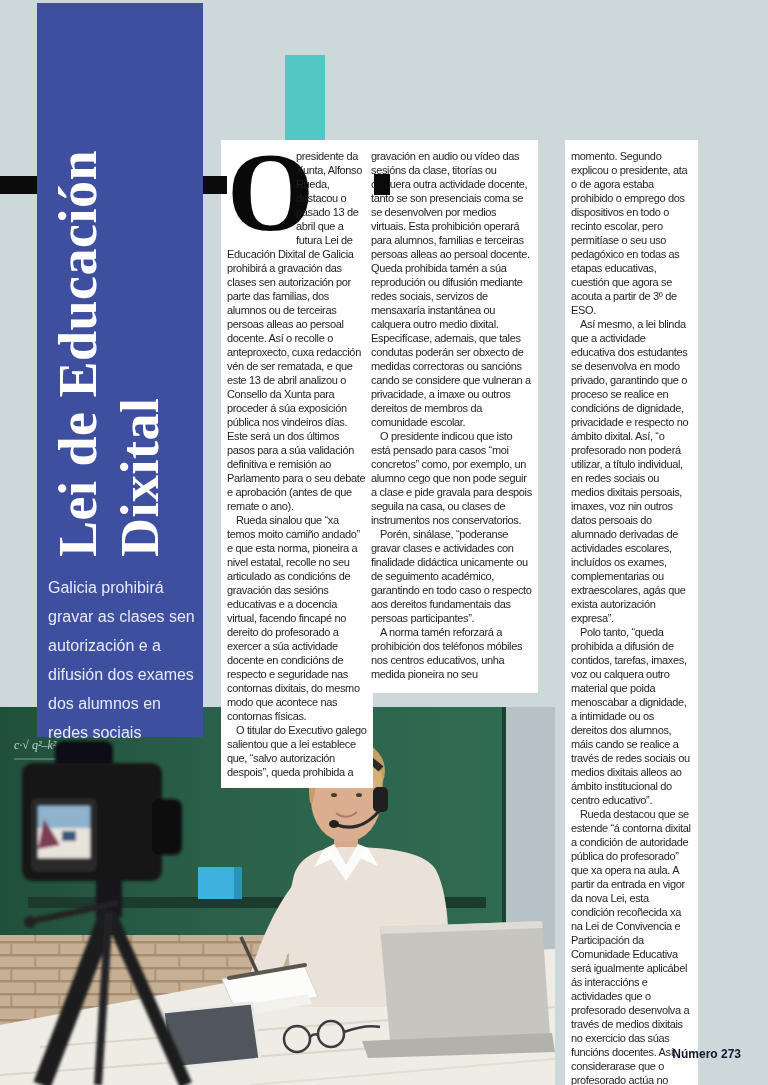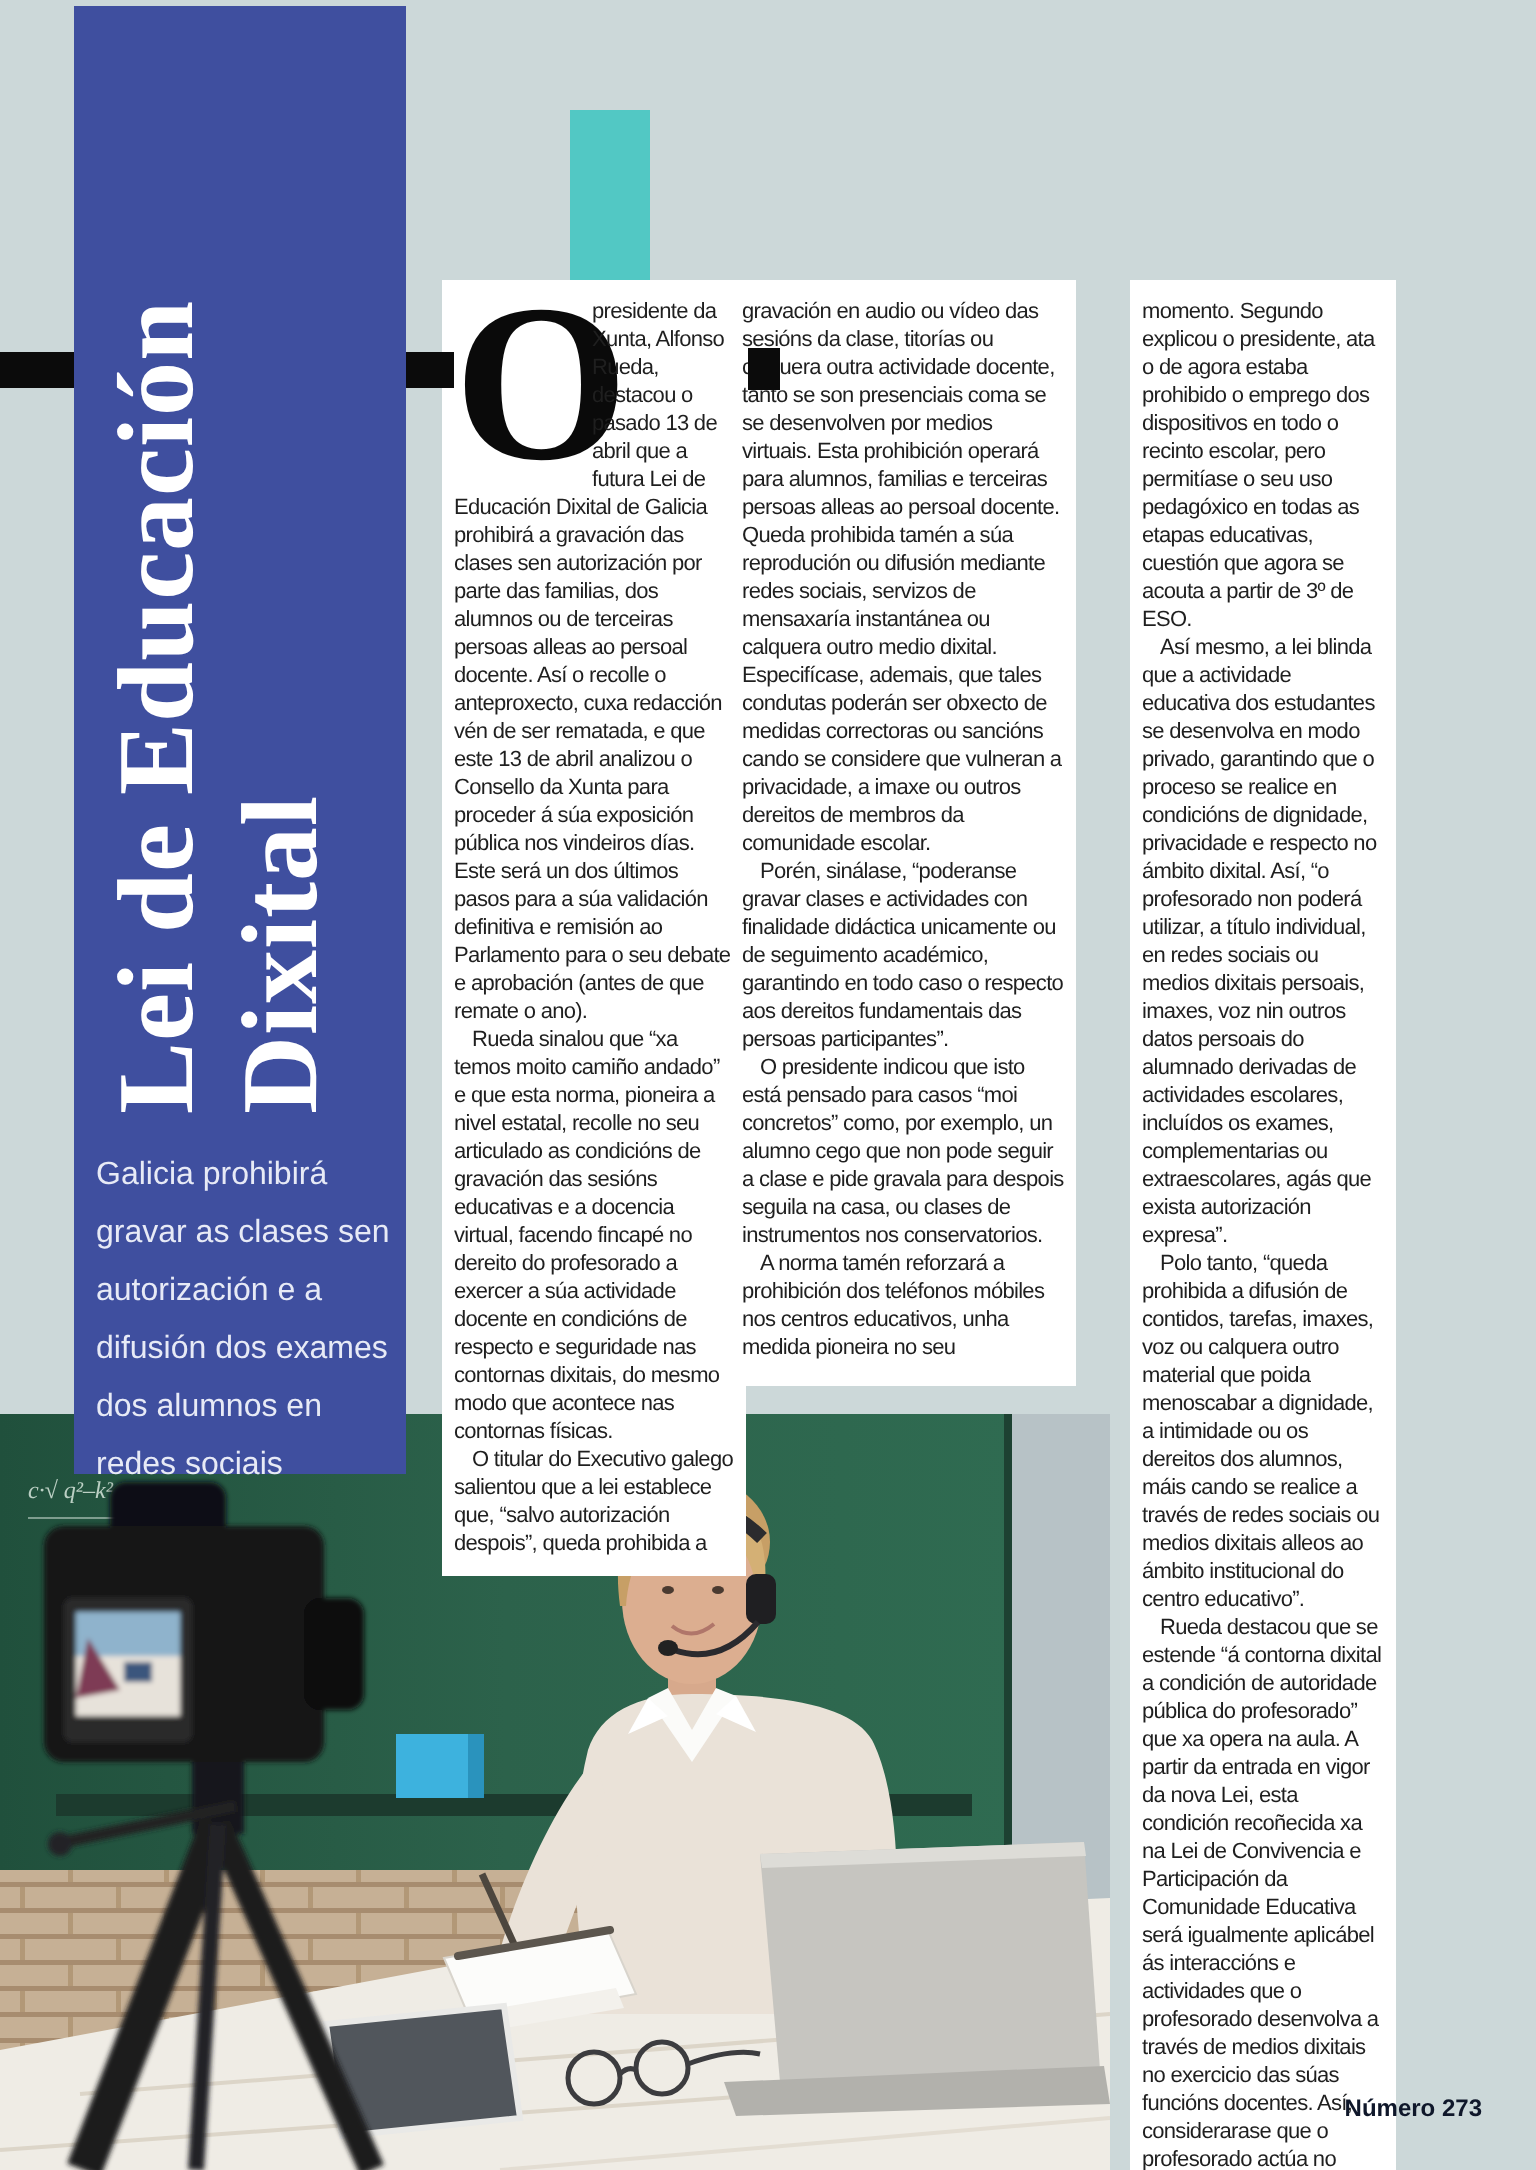--- a/index.html
+++ b/index.html
@@ -192,22 +192,22 @@
   <div class="col col1">
     <p>
       <span class="dropcap">O</span><span>presidente da Xunta, Alfonso Rueda, destacou o pasado 13 de abril que a futura Lei de Educación Dixital de Galicia prohibirá a gravación das clases sen autorización por parte das familias, dos alumnos ou de terceiras persoas alleas ao persoal docente. Así o recolle o anteproxecto, cuxa redacción vén de ser rematada, e que este 13 de abril analizou o Consello da Xunta para proceder á súa exposición pública nos vindeiros días. Este será un dos últimos pasos para a súa validación definitiva e remisión ao Parlamento para o seu debate e aprobación (antes de que remate o ano).</span>
     </p>
     <p class="indent">Rueda sinalou que “xa temos moito camiño andado” e que esta norma, pioneira a nivel estatal, recolle no seu articulado as condicións de gravación das sesións educativas e a docencia virtual, facendo fincapé no dereito do profesorado a exercer a súa actividade docente en condicións de respecto e seguridade nas contornas dixitais, do mesmo modo que acontece nas contornas físicas.</p>
     <p class="indent">O titular do Executivo galego salientou que a lei establece que, “salvo autorización despois”, queda prohibida a</p>
   </div>
 
   <div class="col col2">
     <p>gravación en audio ou vídeo das sesións da clase, titorías ou calquera outra actividade docente, tanto se son presenciais coma se se desenvolven por medios virtuais. Esta prohibición operará para alumnos, familias e terceiras persoas alleas ao persoal docente. Queda prohibida tamén a súa reprodución ou difusión mediante redes sociais, servizos de mensaxaría instantánea ou calquera outro medio dixital. Especifícase, ademais, que tales condutas poderán ser obxecto de medidas correctoras ou sancións cando se considere que vulneran a privacidade, a imaxe ou outros dereitos de membros da comunidade escolar.</p>
+    <p class="indent">O presidente indicou que isto está pensado para casos “moi concretos” como, por exemplo, un alumno cego que non pode seguir a clase e pide gravala para despois seguila na casa, ou clases de instrumentos nos conservatorios.</p>
     <p class="indent">Porén, sinálase, “poderanse gravar clases e actividades con finalidade didáctica unicamente ou de seguimento académico, garantindo en todo caso o respecto aos dereitos fundamentais das persoas participantes”.</p>
-    <p class="indent">O presidente indicou que isto está pensado para casos “moi concretos” como, por exemplo, un alumno cego que non pode seguir a clase e pide gravala para despois seguila na casa, ou clases de instrumentos nos conservatorios.</p>
     <p class="indent">A norma tamén reforzará a prohibición dos teléfonos móbiles nos centros educativos, unha medida pioneira no seu</p>
   </div>
 
   <div class="col col3">
     <p>momento. Segundo explicou o presidente, ata o de agora estaba prohibido o emprego dos dispositivos en todo o recinto escolar, pero permitíase o seu uso pedagóxico en todas as etapas educativas, cuestión que agora se acouta a partir de 3º de ESO.</p>
     <p class="indent">Así mesmo, a lei blinda que a actividade educativa dos estudantes se desenvolva en modo privado, garantindo que o proceso se realice en condicións de dignidade, privacidade e respecto no ámbito dixital. Así, “o profesorado non poderá utilizar, a título individual, en redes sociais ou medios dixitais persoais, imaxes, voz nin outros datos persoais do alumnado derivadas de actividades escolares, incluídos os exames, complementarias ou extraescolares, agás que exista autorización expresa”.</p>
     <p class="indent">Polo tanto, “queda prohibida a difusión de contidos, tarefas, imaxes, voz ou calquera outro material que poida menoscabar a dignidade, a intimidade ou os dereitos dos alumnos, máis cando se realice a través de redes sociais ou medios dixitais alleos ao ámbito institucional do centro educativo”.</p>
     <p class="indent">Rueda destacou que se estende “á contorna dixital a condición de autoridade pública do profesorado” que xa opera na aula. A partir da entrada en vigor da nova Lei, esta condición recoñecida xa na Lei de Convivencia e Participación da Comunidade Educativa será igualmente aplicábel ás interaccións e actividades que o profesorado desenvolva a través de medios dixitais no exercicio das súas funcións docentes. Así, considerarase que o profesorado actúa no exercicio da súa autoridade pública en contornas dixitais cando a comunicación ou interacción en liña teña a súa orixe ou estea vinculada coas funcións educativas e orientadoras e que se realice a través de plataformas, ferramentas ou medios dixitais, habilitados, facilitados ou recoñecidos polo centro ou a Administración educativa, para fins docentes ou formativos. ■</p>
   </div>
 

